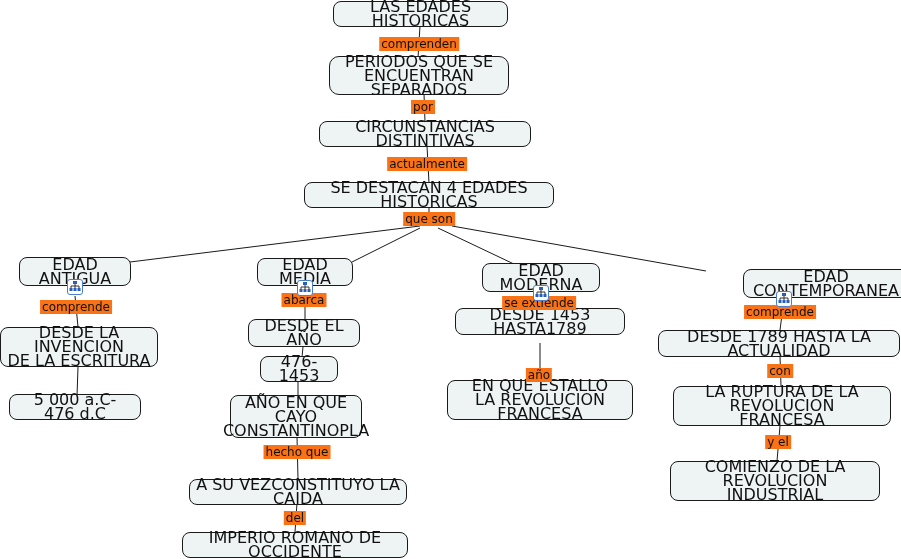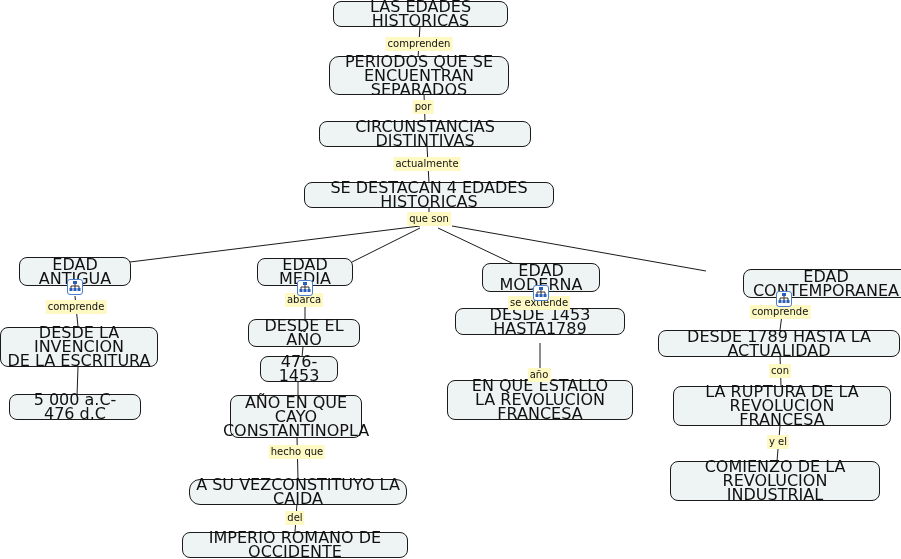--- a/index.html
+++ b/index.html
@@ -7,21 +7,21 @@
          font-family: "DejaVu Sans", "Liberation Sans", sans-serif; }
   #edges { position: absolute; left: 0; top: 0; width: 901px; height: 559px; }
   .node {
     position: absolute; box-sizing: border-box;
     background: #eef3f4; border: 1px solid #1a1a1a; border-radius: 8px;
     font-size: 16px; color: #111; text-align: center; line-height: 14px;
     display: flex; align-items: center; justify-content: center;
     white-space: pre-line; padding: 2px 6px;
   }
   .link {
-    position: absolute; background: #fef9c3; font-size: 10px; color: #111;
+    position: absolute; background: #f97316; font-size: 12px; color: #111;
     line-height: 14px; padding: 0 2px; white-space: nowrap; transform: translate(-50%, -50%);
   }
   .submap {
     position: absolute; width: 16px; height: 16px; box-sizing: border-box;
     border: 1px solid #4a7ed0; border-radius: 3px; background: #ffffff;
     transform: translate(-50%, -50%);
   }
   .submap svg { display: block; }
 </style>
 </head>
@@ -64,21 +64,21 @@
 <div class="node" style="left:701px;top:269px;width:166px;height:29px;margin-left:42px;">EDAD CONTEMPORANEA</div>
 
 <div class="node" style="left:0px;top:327px;width:158px;height:40px;">DESDE LA INVENCION
 DE LA ESCRITURA</div>
 <div class="node" style="left:9px;top:394px;width:132px;height:26px;">5 000 a.C- 476 d.C</div>
 
 <div class="node" style="left:248px;top:319px;width:112px;height:28px;">DESDE EL AÑO</div>
 <div class="node" style="left:260px;top:356px;width:78px;height:26px;">476-1453</div>
 <div class="node" style="left:230px;top:395px;width:132px;height:43px;">AÑO EN QUE CAYO
 CONSTANTINOPLA</div>
-<div class="node" style="left:189px;top:479px;width:218px;height:26px;border-radius:11px;">A SU VEZCONSTITUYO LA CAIDA</div>
+<div class="node" style="left:189px;top:479px;width:218px;height:26px;">A SU VEZCONSTITUYO LA CAIDA</div>
 <div class="node" style="left:182px;top:532px;width:226px;height:26px;">IMPERIO ROMANO DE OCCIDENTE</div>
 
 <div class="node" style="left:455px;top:308px;width:170px;height:27px;">DESDE 1453 HASTA1789</div>
 <div class="node" style="left:447px;top:380px;width:186px;height:40px;">EN QUE ESTALLO
 LA REVOLUCION FRANCESA</div>
 
 <div class="node" style="left:658px;top:330px;width:242px;height:27px;">DESDE 1789 HASTA LA ACTUALIDAD</div>
 <div class="node" style="left:673px;top:386px;width:218px;height:40px;">LA RUPTURA DE LA REVOLUCION
 FRANCESA</div>
 <div class="node" style="left:670px;top:461px;width:210px;height:40px;">COMIENZO DE LA REVOLUCION

